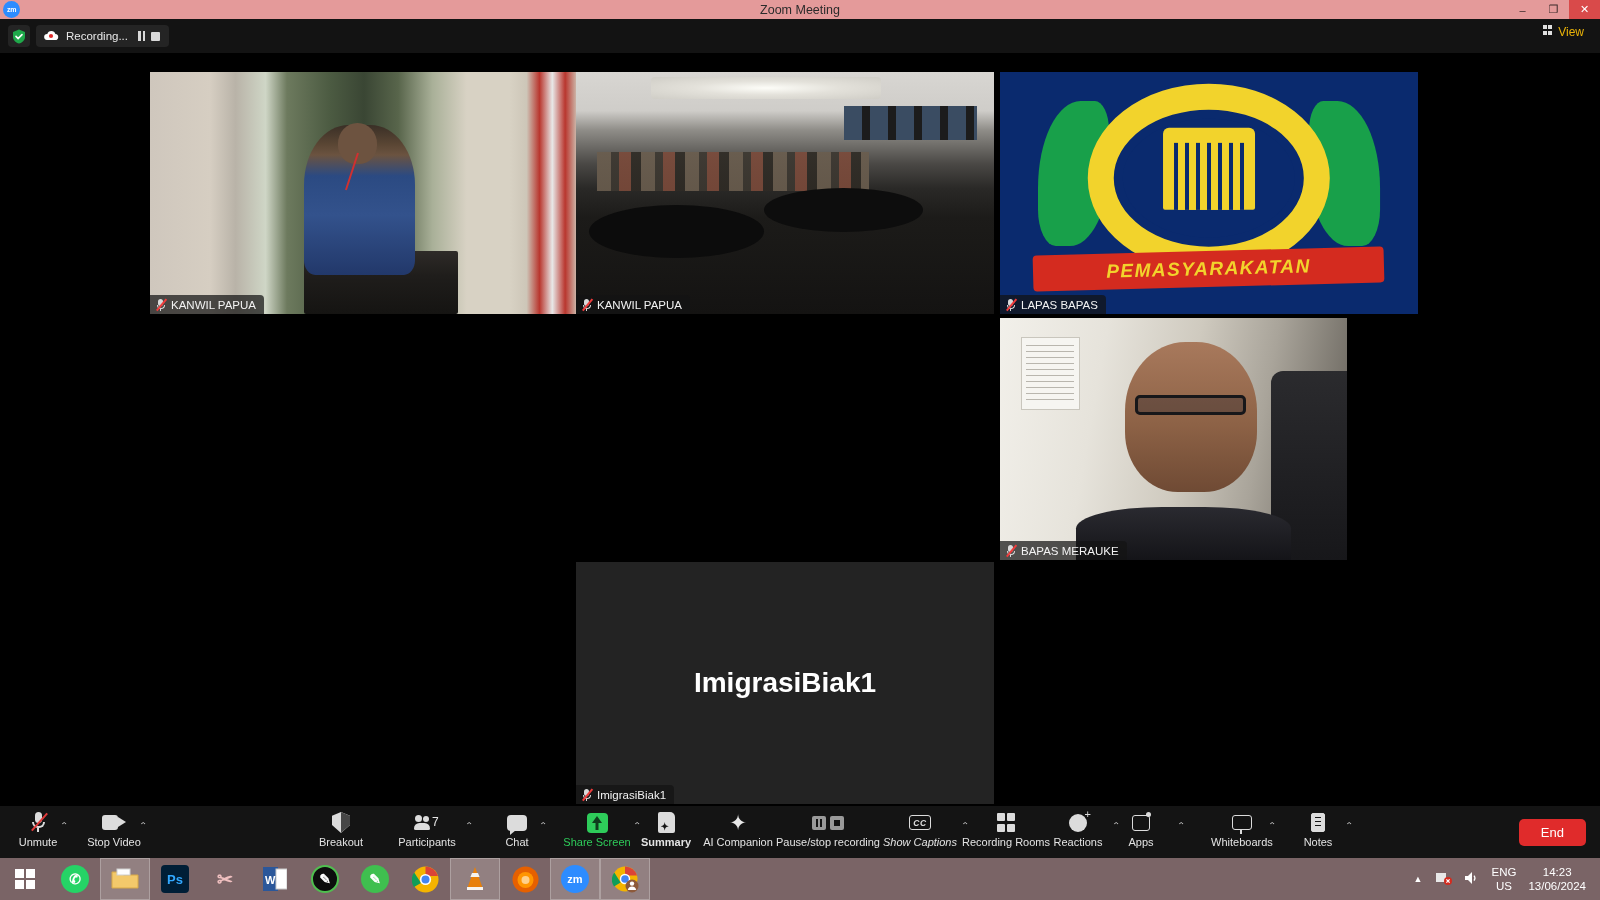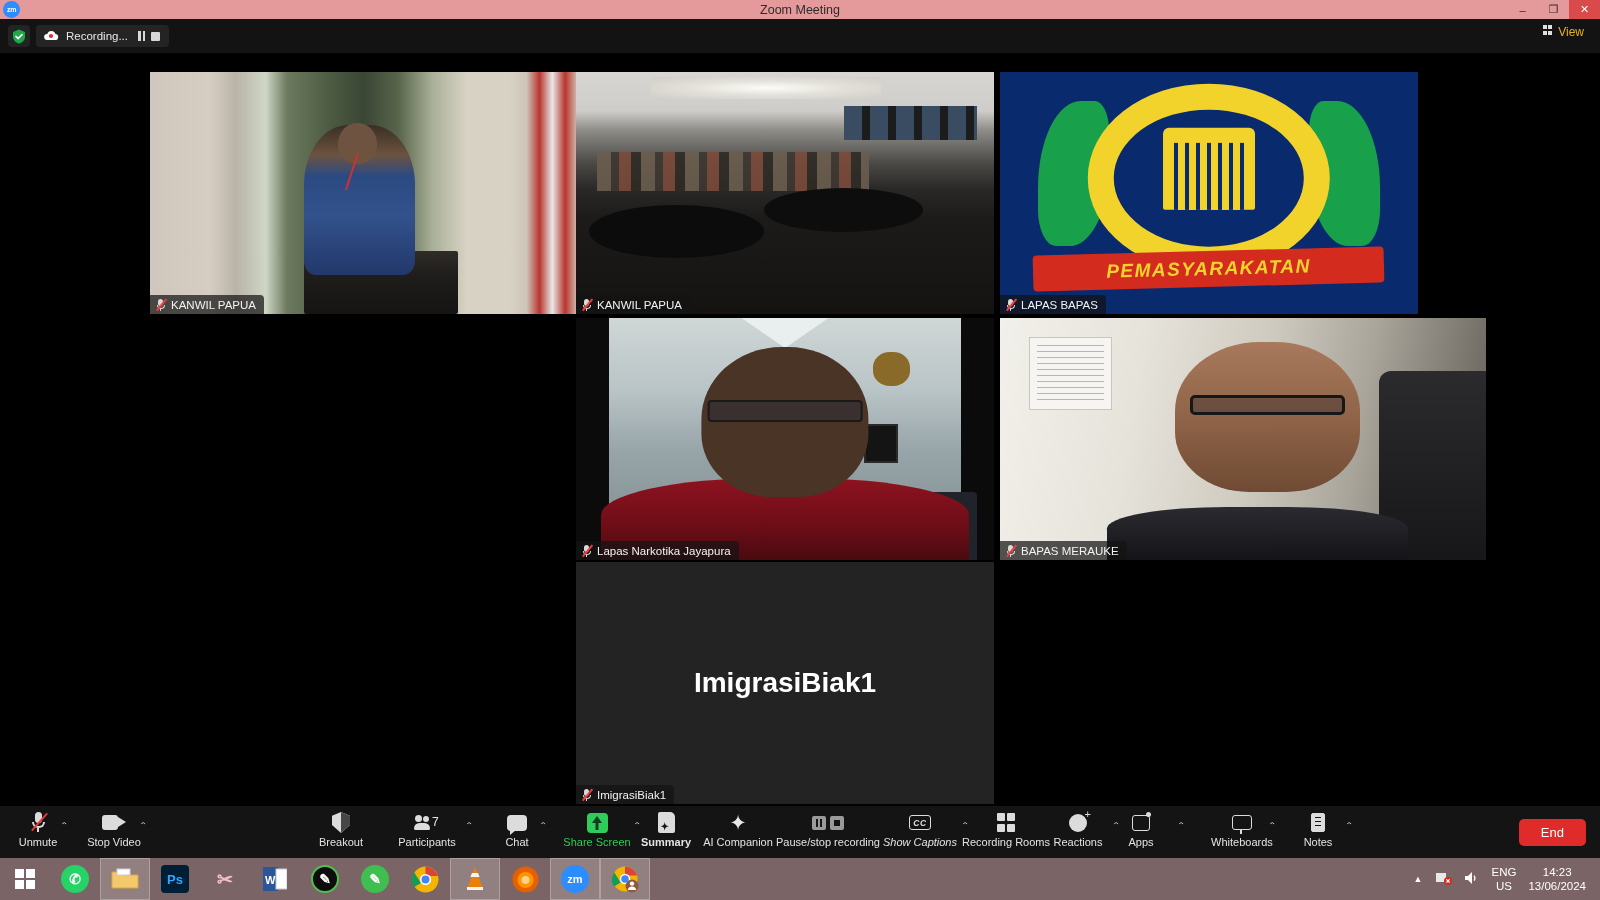--- a/index.html
+++ b/index.html
@@ -413,43 +413,22 @@
             <i class="body"></i>
             <i class="base"></i>
             <i class="stem"></i>
             <i class="slash"></i>
           </span>
         <span class="nm">LAPAS BAPAS</span>
       </div>
     </div>
 
 
-    <div class="tile" style="left:576px; top:265px; width:418px; height:242px;">
-      <div class="ph ph-nark">
-        <div class="nk-wall"></div>
-        <div class="nk-vshape"></div>
-        <div class="nk-emblem"></div>
-        <div class="nk-frame"></div>
-        <div class="nk-chair"></div>
-        <div class="nk-shoulders"></div>
-        <div class="nk-head"></div>
-        <div class="nk-glasses"></div>
-      </div>
-      <div class="namebar">
-        <span class="micoff">
-            <i class="body"></i>
-            <i class="base"></i>
-            <i class="stem"></i>
-            <i class="slash"></i>
-          </span>
-        <span class="nm">Lapas Narkotika Jayapura</span>
-      </div>
-    </div>
-
-    <div class="tile" style="left:1000px; top:265px; width:486px; height:242px;">
+
+    <div class="tile" style="left:1000px; top:265px; width:347px; height:242px;">
       <div class="ph ph-mer">
         <div class="mr-bg"></div>
         <div class="mr-doc"></div>
         <div class="mr-chair"></div>
         <div class="mr-head"></div>
         <div class="mr-glasses"></div>
         <div class="mr-shirt"></div>
       </div>
       <div class="namebar">
         <span class="micoff">

